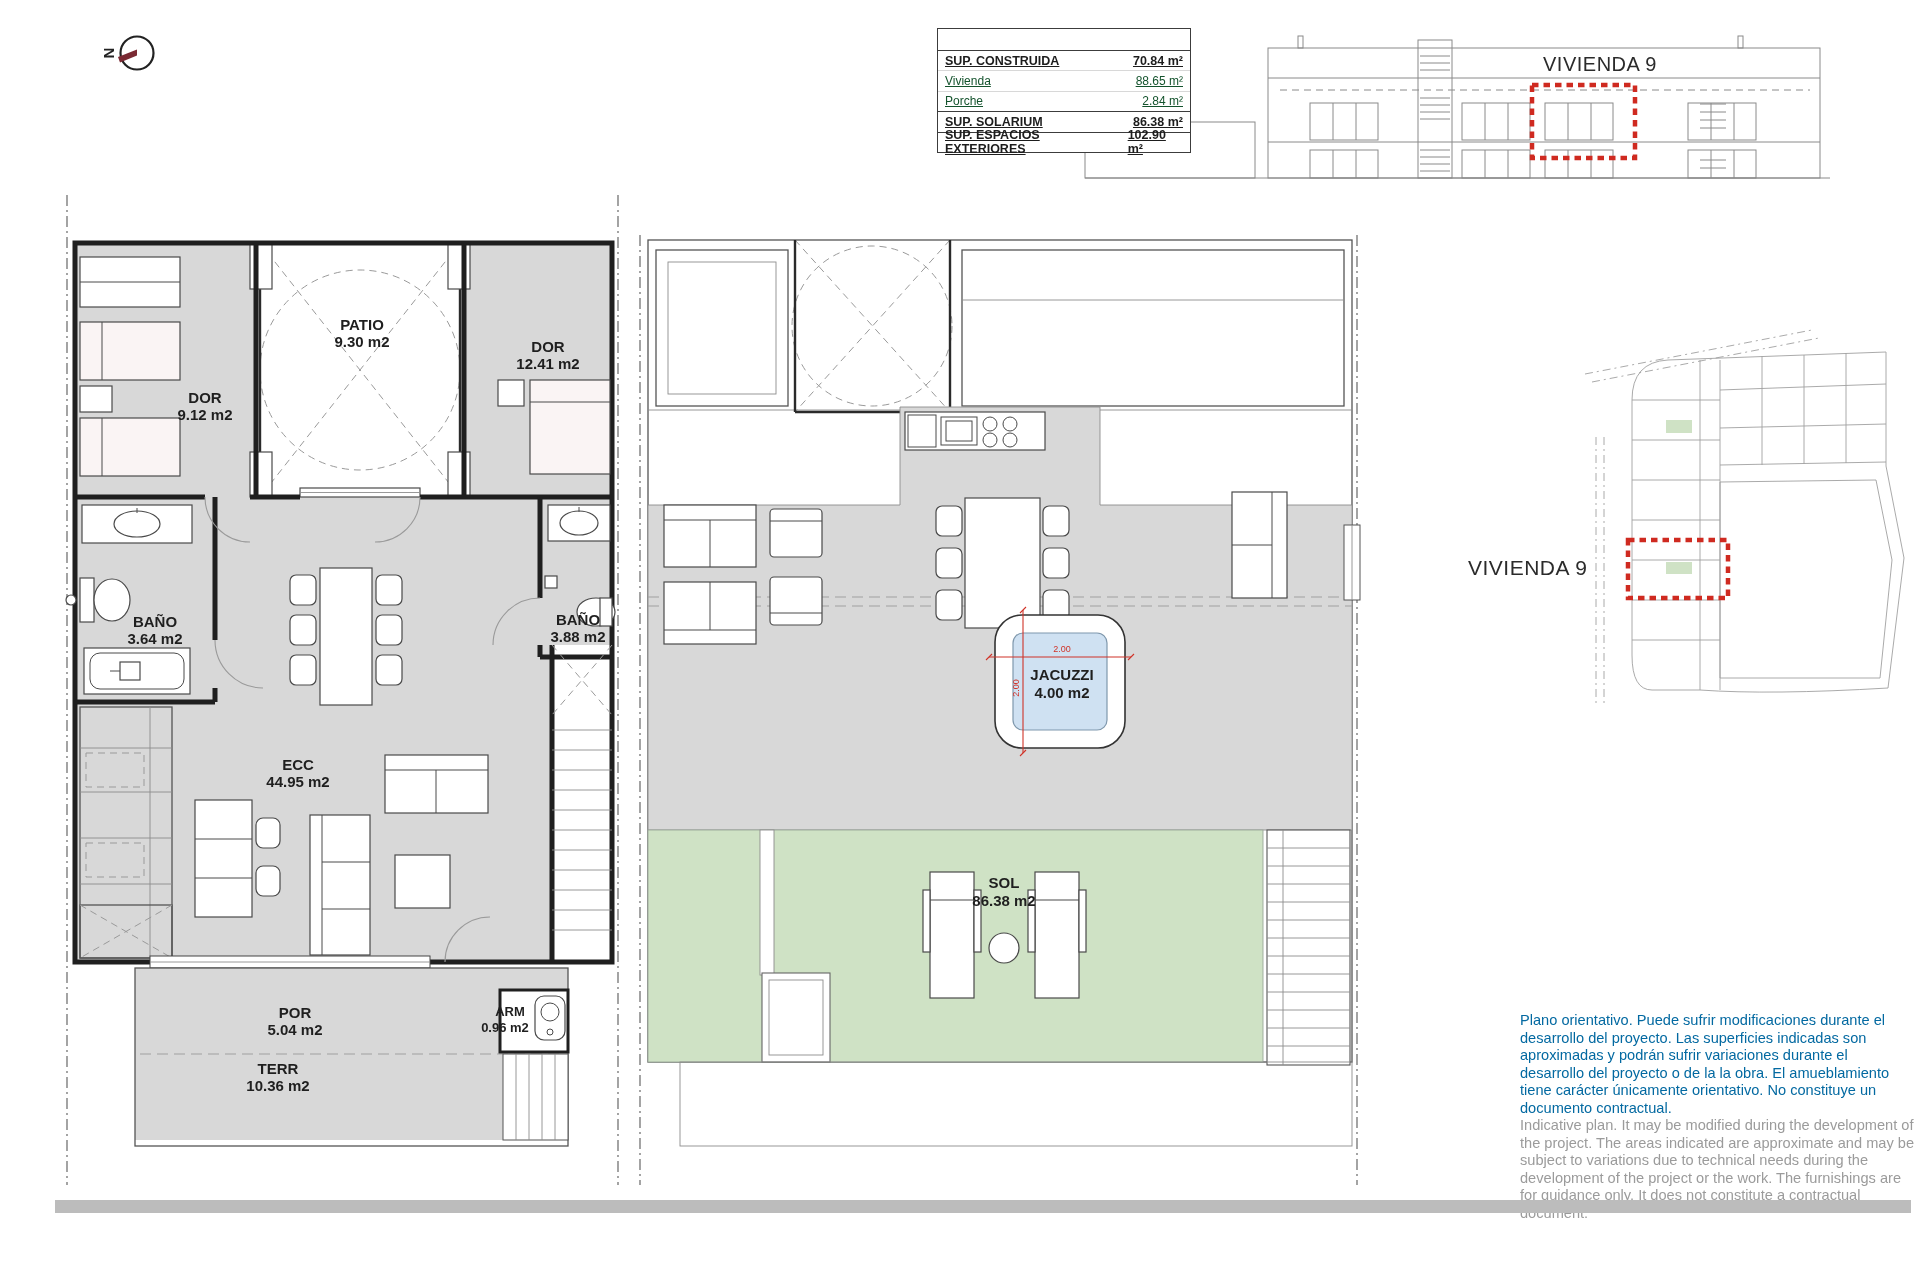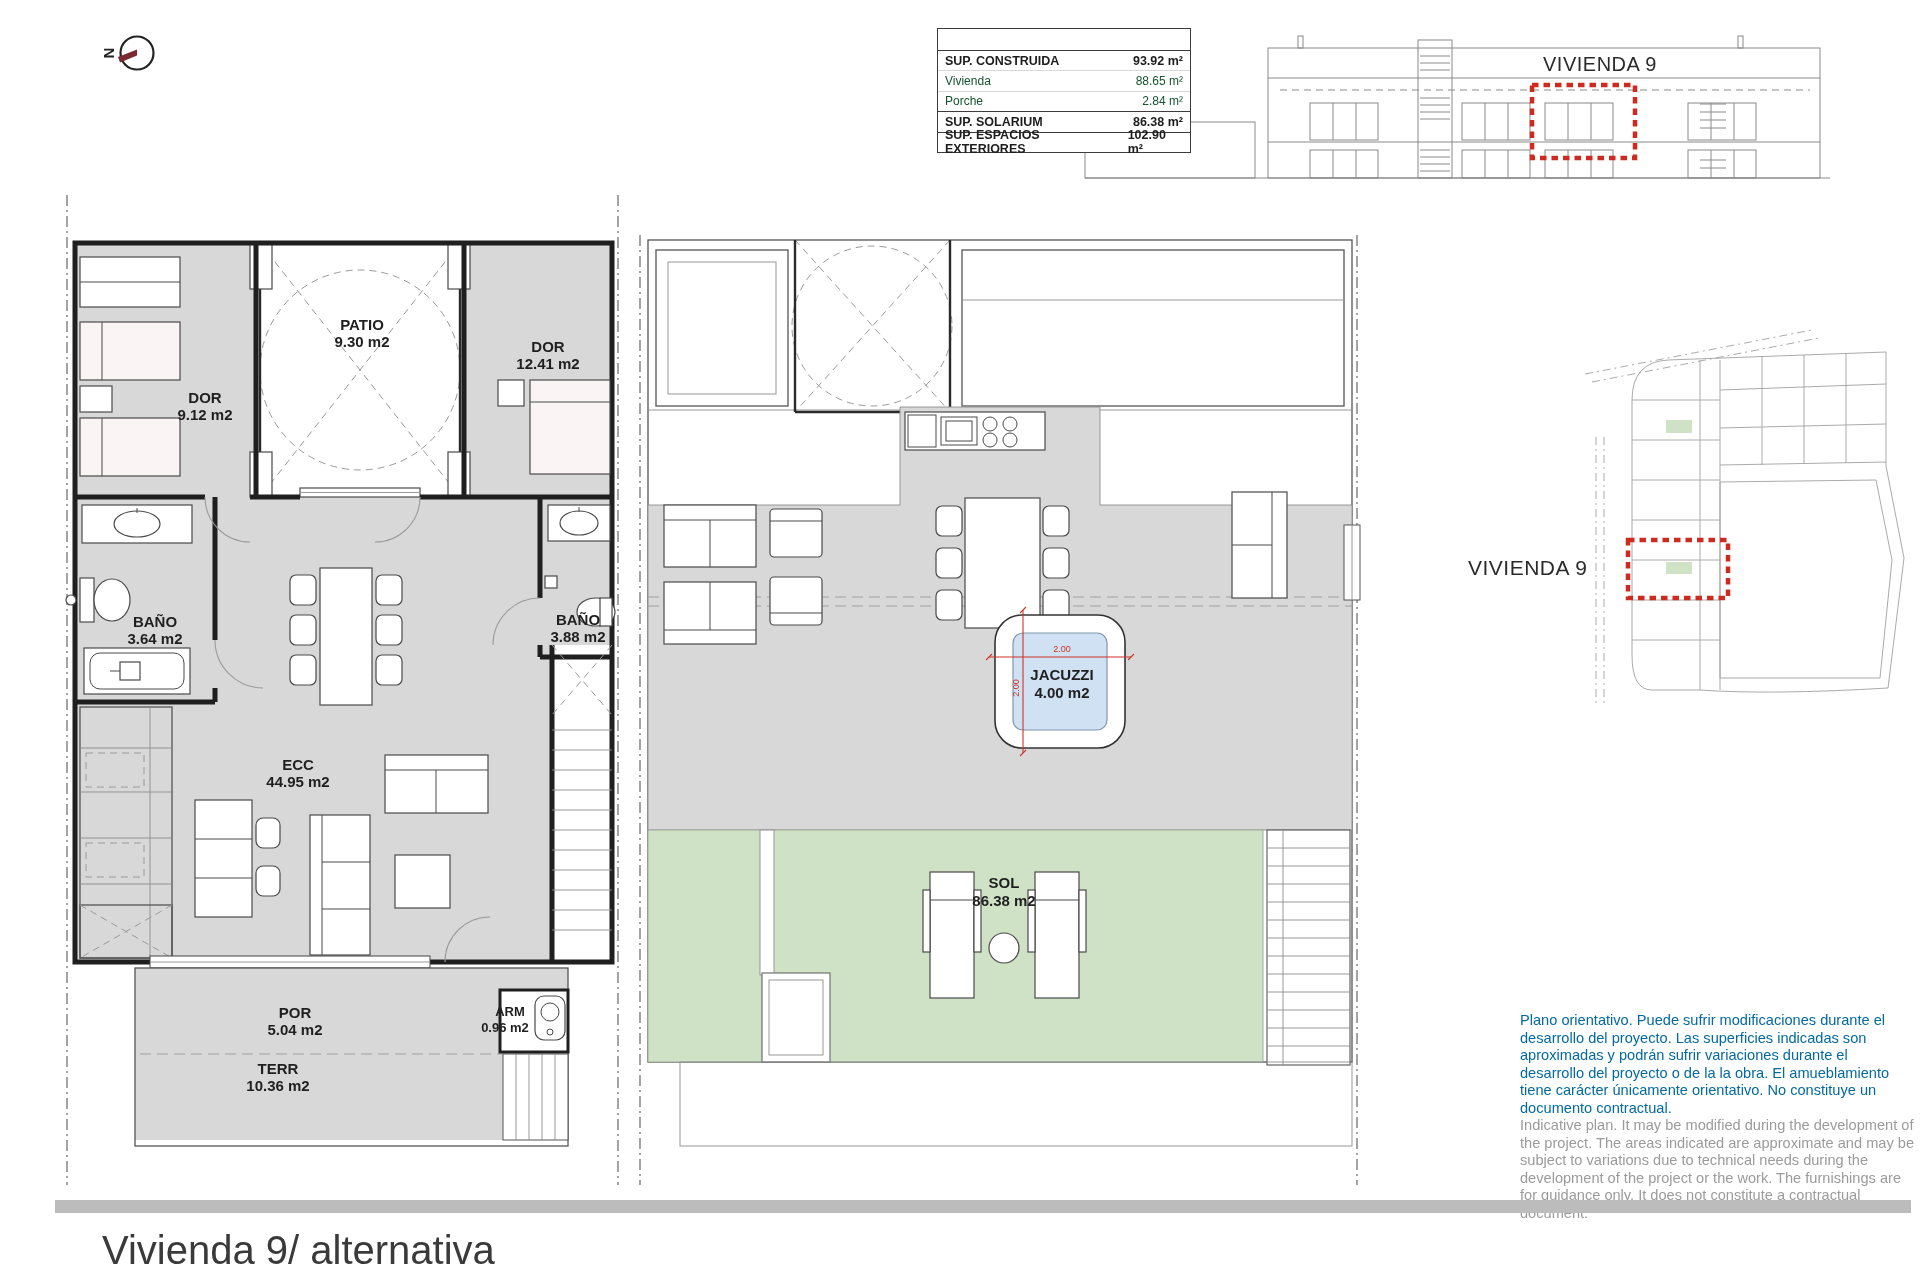--- a/index.html
+++ b/index.html
@@ -25,21 +25,21 @@
   .reddash{fill:none;stroke:#cf2a20;stroke-width:4.5;stroke-dasharray:6.5 5;}
   .elev{fill:none;stroke:#8a8a8a;stroke-width:1;}
   .site{fill:none;stroke:#a0a0a0;stroke-width:0.9;}
   .sitedash{fill:none;stroke:#a0a0a0;stroke-width:0.9;stroke-dasharray:8 4 2 4;}
 
   
   .areas-table{position:absolute;left:937px;top:28px;width:252px;background:#fff;
     border:1.6px solid #3c3c3c;}
   .at-header{height:21px;border-bottom:1.6px solid #3c3c3c;}
   .at-row{display:flex;justify-content:space-between;align-items:center;height:19.4px;
-    padding:0 7px;}
+    padding:0 7px;text-decoration:underline;}
   .at-row.b{font-weight:bold;font-size:12.5px;color:#1d1d1d;}
   .at-row.r{font-size:12px;color:#14532d;}
   .at-sep-strong{border-top:1.5px solid #3c3c3c;gap:9px;}
   .at-sep-light{border-top:1px solid #d8d8d8;}
 
   .viv-label{position:absolute;font-size:20px;color:#2b2b2b;letter-spacing:0.5px;text-align:right;}
   .viv-label.site{font-size:21px;}
 
   .disclaimer{position:absolute;left:1520px;top:1012px;width:394px;font-size:14.6px;
     line-height:1.2;}
@@ -448,21 +448,21 @@
     <rect x="1666" y="420" width="26" height="13" fill="#cfe2c5"></rect>
     <rect x="1666" y="562" width="26" height="12" fill="#cfe2c5"></rect>
     <rect x="1628" y="540" width="100" height="58" class="reddash" stroke-width="4"></rect>
   </g>
 </svg>
 
 <div class="areas-table">
   <div class="at-header"></div>
   <div class="at-row b">
     <span>SUP. CONSTRUIDA</span>
-    <span>93.92 m²</span>
+    <span>70.84 m²</span>
   </div>
   <div class="at-row r at-sep-light">
     <span>Vivienda</span>
     <span>88.65 m²</span>
   </div>
   <div class="at-row r at-sep-light">
     <span>Porche</span>
     <span>2.84 m²</span>
   </div>
   <div class="at-row b at-sep-strong">
@@ -479,15 +479,14 @@
 
 <div class="viv-label site" style="left:1468px;top:556px;">VIVIENDA 9</div>
 
 <div class="disclaimer">
   <p class="es">Plano orientativo. Puede sufrir modificaciones durante el desarrollo del proyecto. Las superficies indicadas son aproximadas y podrán sufrir variaciones durante el desarrollo del proyecto o de la la obra. El amueblamiento tiene carácter únicamente orientativo. No constituye un documento contractual.</p>
   <p class="en">Indicative plan. It may be modified during the development of the project. The areas indicated are approximate and may be subject to variations due to technical needs during the development of the project or the work. The furnishings are for guidance only. It does not constitute a contractual document.</p>
 </div>
 
 <div class="bottom-bar"></div>
 
-<div class="sheet-title">Vivienda 9/ alternativa</div>
 
 </div>
 
 </body></html>

